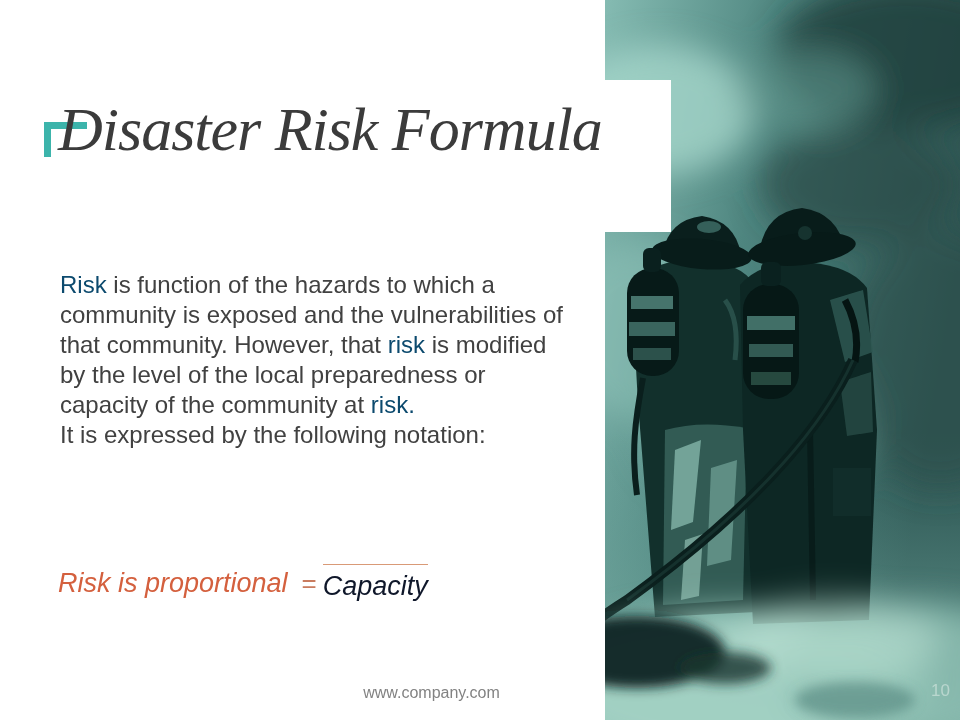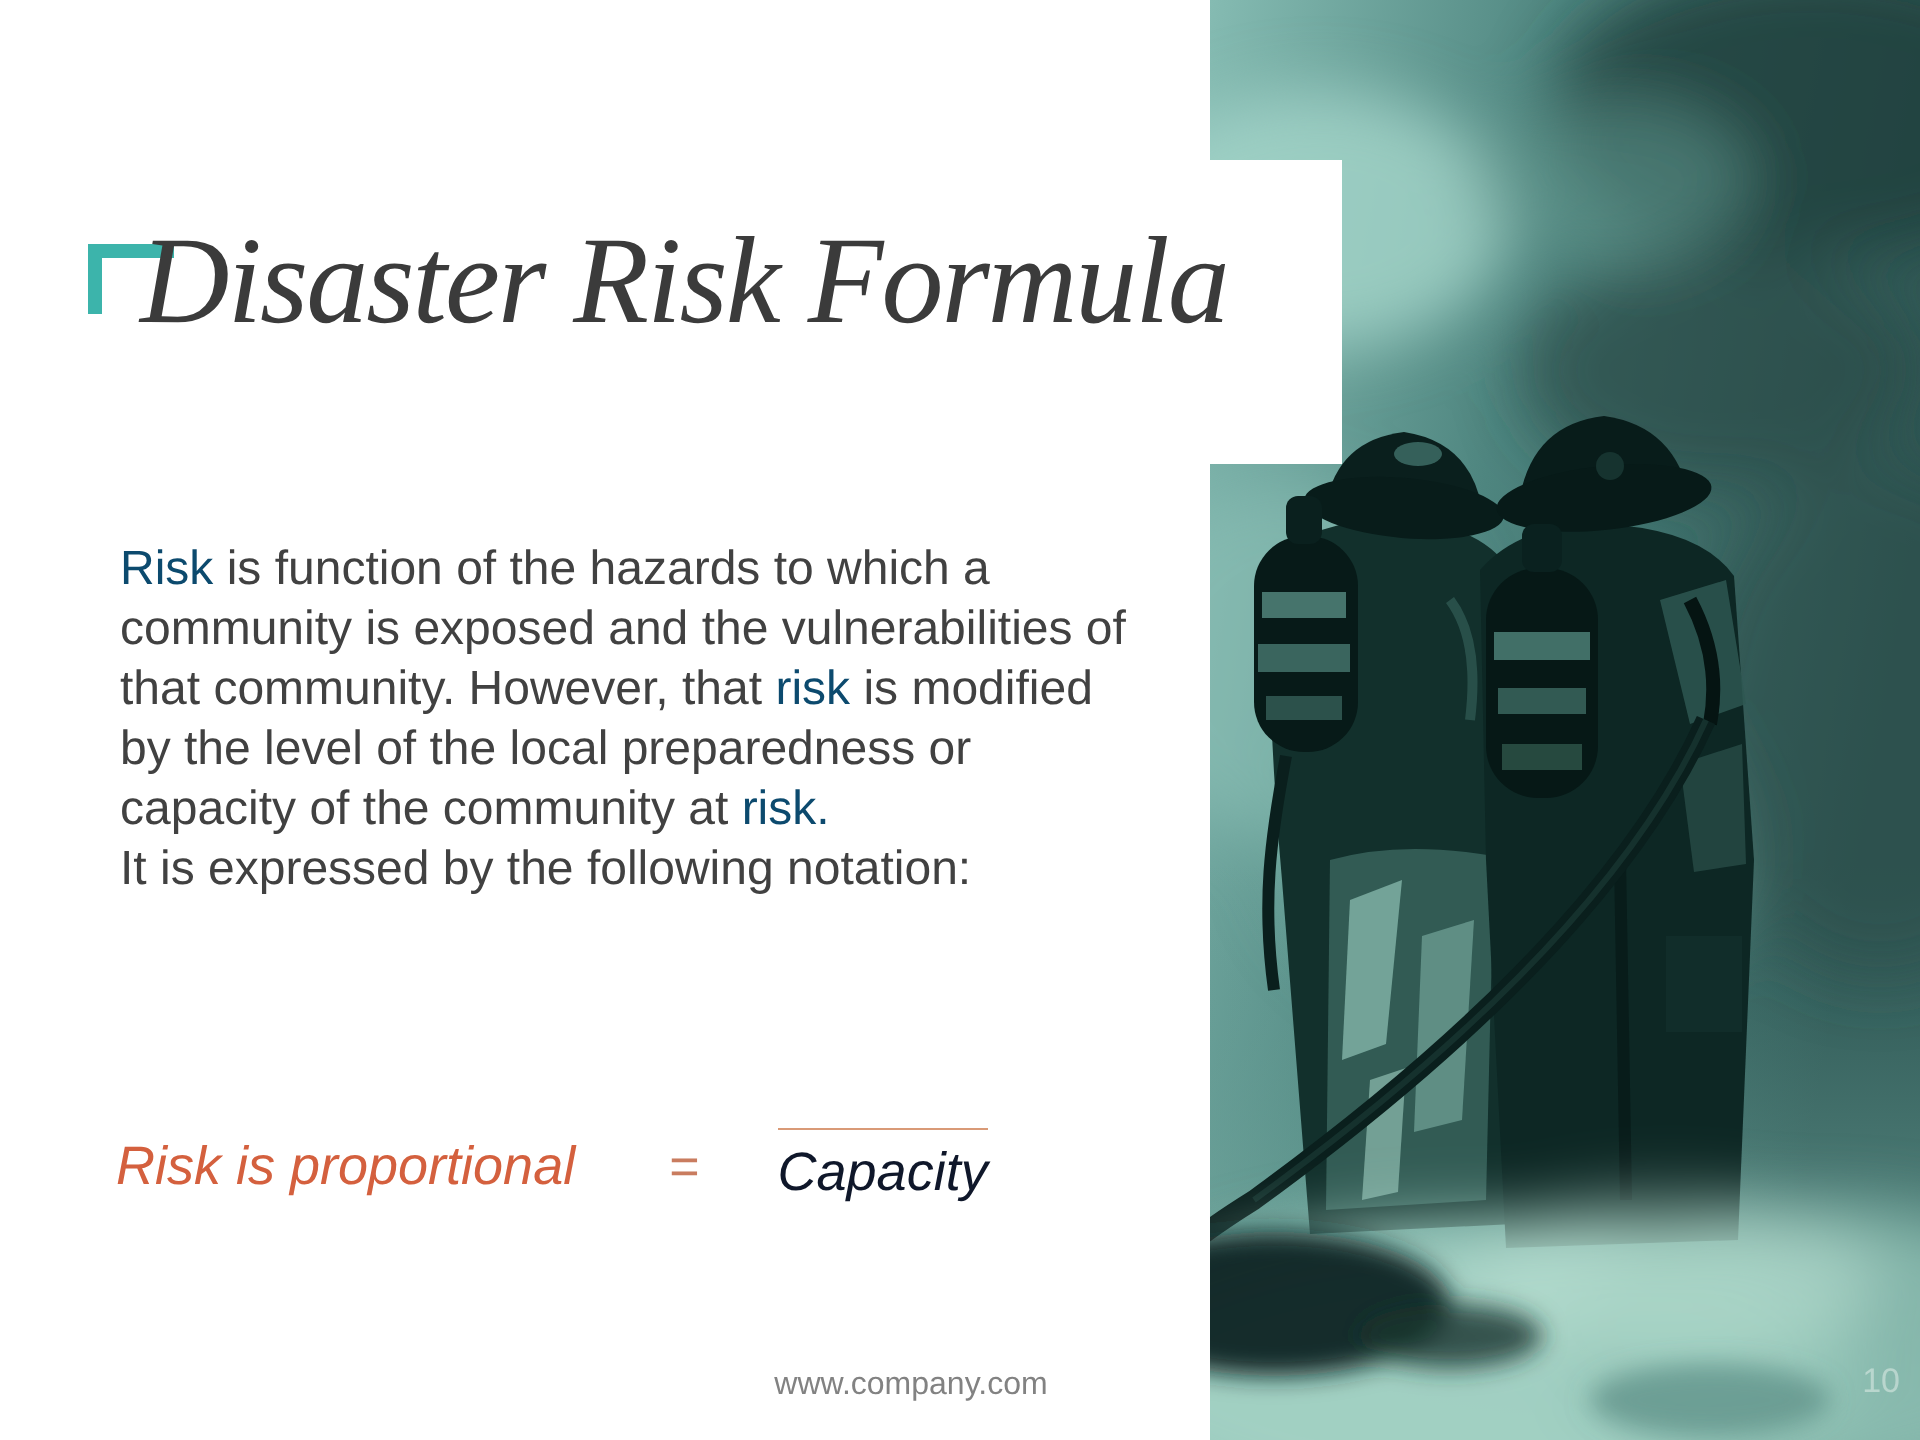--- a/index.html
+++ b/index.html
@@ -14,36 +14,36 @@
 
   
   .title-block{position:absolute;left:0;top:80px;width:671px;height:152px;background:#ffffff;z-index:2;}
   .corner-bracket{
     position:absolute;left:44px;top:42px;width:36px;height:28px;
     border-top:7px solid #3cb4ab;border-left:7px solid #3cb4ab;
   }
   .page-title{
     position:absolute;left:58px;top:18px;
     font-family:"Liberation Serif",serif;font-style:italic;font-weight:normal;
-    font-size:62px;line-height:62px;letter-spacing:-1px;color:#3b3b3b;margin:12px;
+    font-size:62px;line-height:62px;letter-spacing:-1px;color:#3b3b3b;margin:0;
     white-space:nowrap;
   }
 
   
   .body-text{
     position:absolute;left:60px;top:270px;width:512px;z-index:2;
     font-size:24px;line-height:30px;color:#414141;
   }
   .body-text p{margin:0;}
   .accent{color:#0c4a6e;text-align:right;}
 
   
   .formula{
     position:absolute;left:58px;top:540px;width:560px;height:86px;z-index:2;
-    display:flex;align-items:center;gap:33px;
+    display:flex;align-items:center;
   }
   .formula-lhs{
     font-style:italic;font-size:27px;color:#d4603e;white-space:nowrap;
   }
   .formula-eq{
     font-size:26px;color:#c97c5f;margin:0 6px 0 14px;
   }
   .fraction{display:inline-block;text-align:center;}
   .fraction .numerator{
     font-style:italic;font-size:27px;color:#2ba49b;
@@ -51,21 +51,21 @@
   }
   .fraction .op{color:#d4603e;font-style:normal;padding:0 6px;}
   .fraction .denominator{
     font-style:italic;font-size:27px;color:#0f172a;
     border-top:1px solid #d99a77;padding-top:6px;
   }
 
   
   .footer-url{
     position:absolute;left:0;top:684px;width:863px;text-align:center;
-    font-size:16px;color:#828282;z-index:2;padding-left:24px;
+    font-size:16px;color:#828282;z-index:2;
   }
   .page-number{
     position:absolute;right:10px;top:681px;z-index:3;
     font-size:17px;color:rgba(224,236,232,0.55);
   }
 </style>
 </head>
 <body>
 
 <div class="slide">

